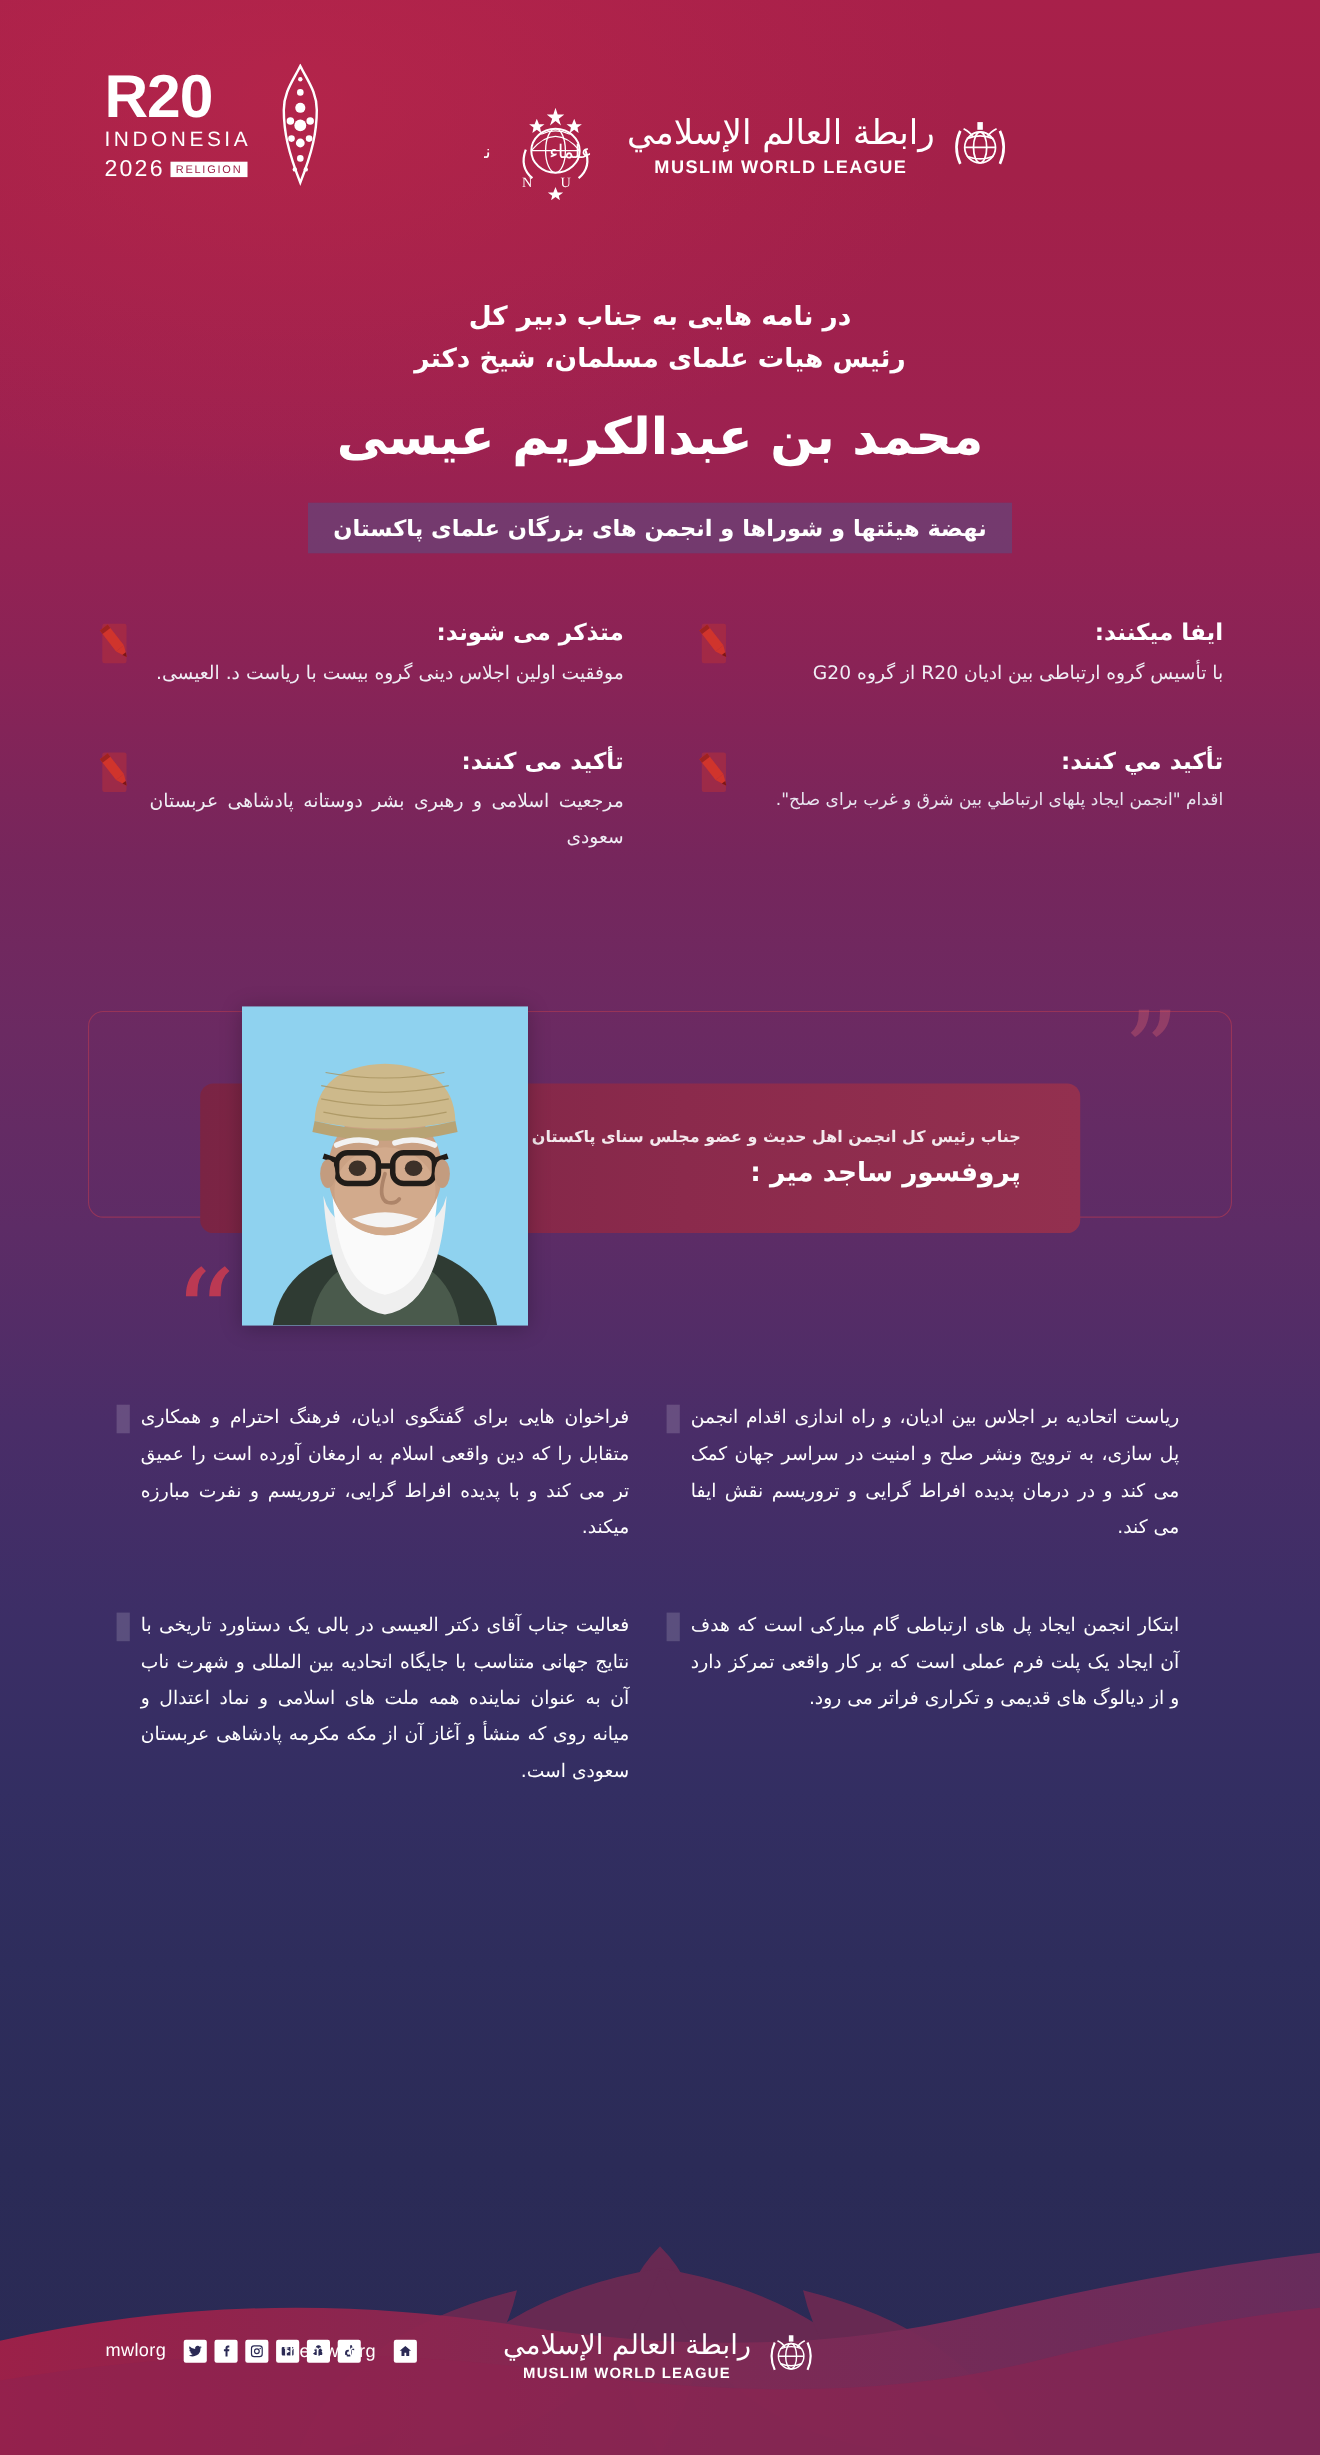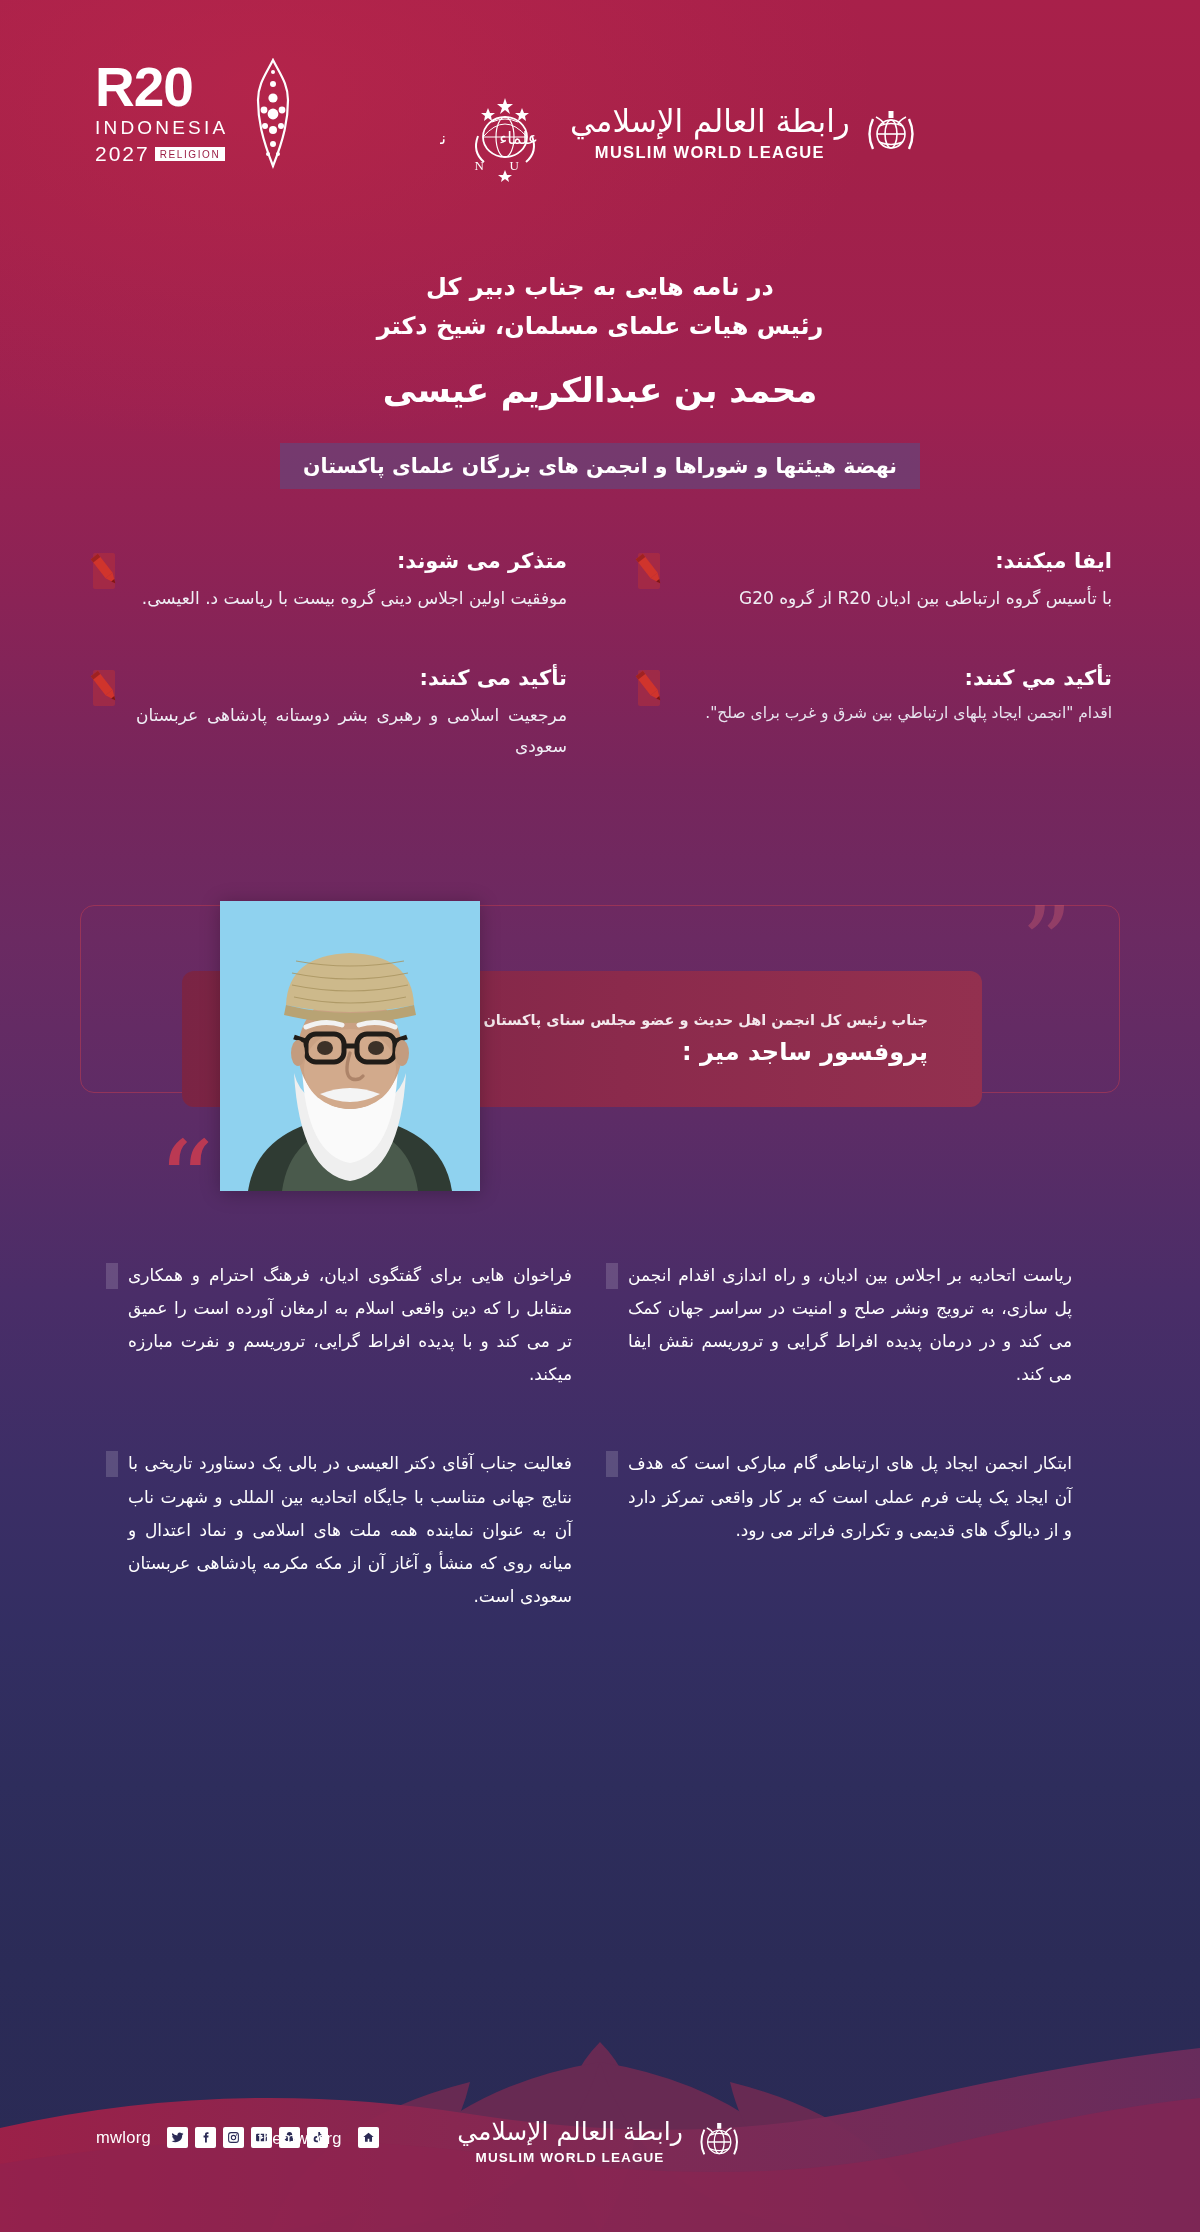--- a/index.html
+++ b/index.html
@@ -80,21 +80,21 @@
   .mwl-left{ display:flex; flex-direction:column; align-items:center; }
   .mwl-emblem{ width:58px; height:58px; }
 
   
   .title-wrap{ position:relative; z-index:3; text-align:center; margin-top:68px; }
   .title-line{
     font-size:24px; line-height:1.62; font-weight:700; color:#fff;
     font-family:"DejaVu Sans",sans-serif;
   }
   .title-name{
-    font-size:34px; font-weight:700; color:#fff; margin-top:24px; line-height:1.2;
+    font-size:46px; font-weight:700; color:#fff; margin-top:24px; line-height:1.2;
     font-family:"DejaVu Sans",sans-serif;
   }
 
   .subbanner{
     position:relative; z-index:3;
     margin:32px auto 0 auto;
     width:640px; height:46px;
     background:rgba(95,72,128,.62);
     display:flex; align-items:center; justify-content:center;
   }
@@ -246,21 +246,21 @@
             <circle cx="26" cy="96" r="2"></circle>
               <circle cx="36" cy="96" r="2"></circle>
             <circle cx="31" cy="14" r="2"></circle>
           </g>
         </svg>
       </span>
       <span class="r20-text">
         <span class="r20-main">R20</span>
         <span class="r20-ind">INDONESIA</span>
         <span class="r20-year-row">
-          <span class="r20-year">2027</span>
+          <span class="r20-year">2026</span>
           <span class="r20-rel">RELIGION</span>
         </span>
       </span>
     </div>
 
     <span class="nu-logo">
       <svg viewBox="0 0 130 90" width="130" height="90" aria-hidden="true">
         <g fill="#fff">
           <polygon points="65,6 67,12 73,12 68,16 70,22 65,18 60,22 62,16 57,12 63,12"></polygon>
           <polygon points="48,16 50,21 55,21 51,24 52,29 48,26 44,29 45,24 41,21 46,21"></polygon>

